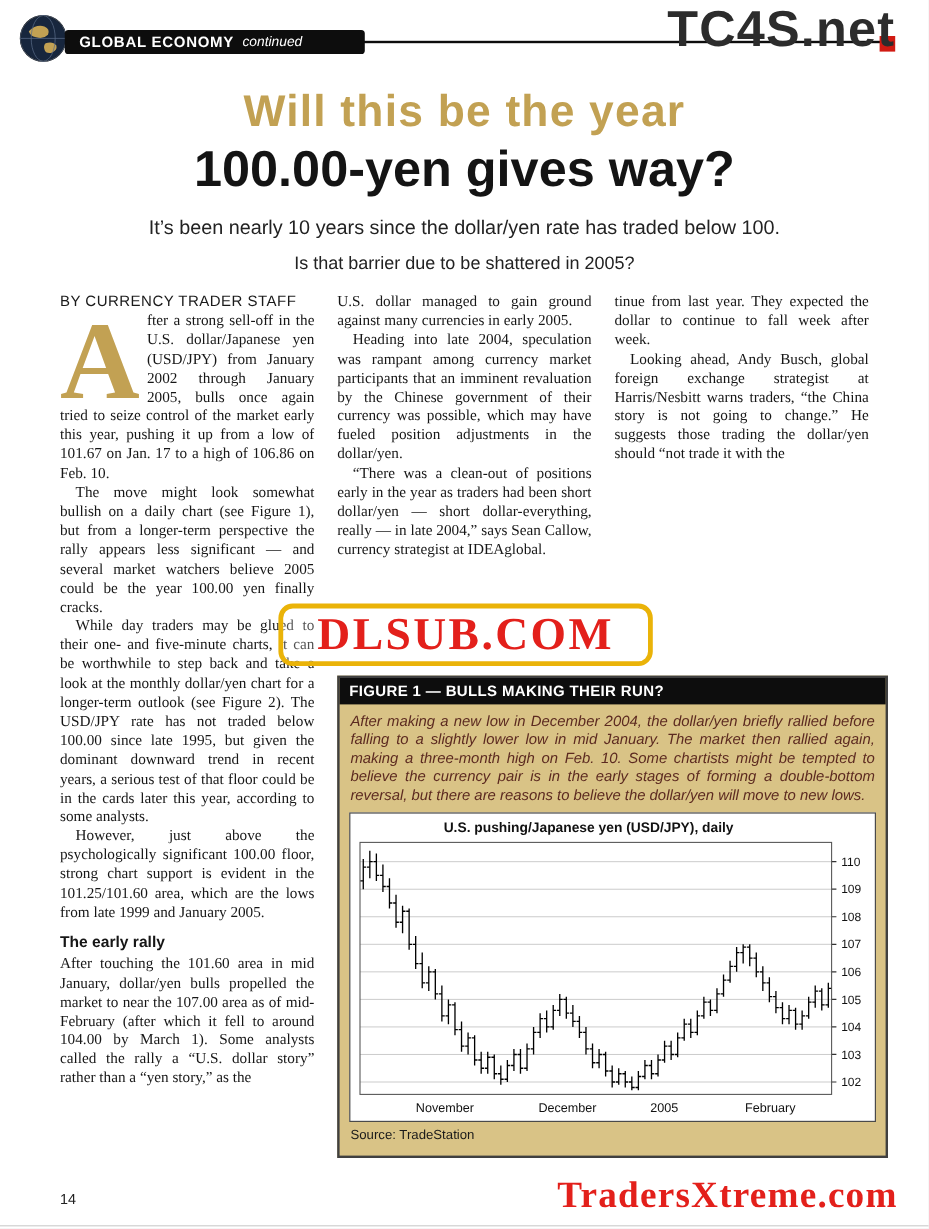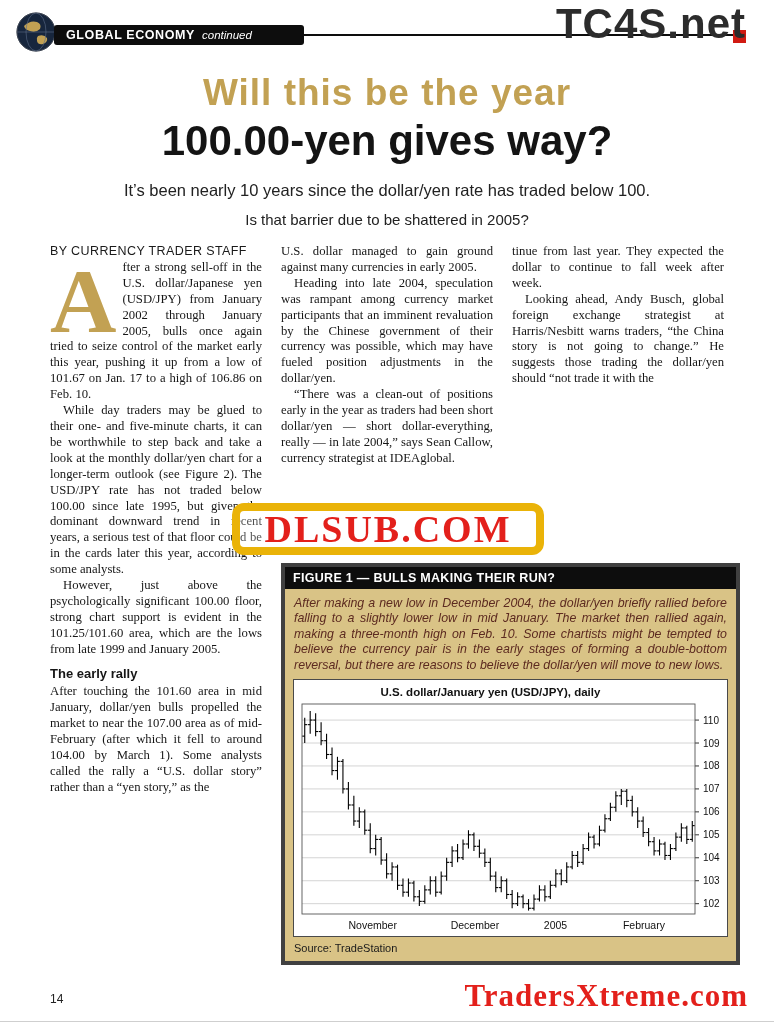--- a/index.html
+++ b/index.html
@@ -52,21 +52,21 @@
     float:left;font-size:92px;line-height:74px;color:#c2a153;
     font-weight:bold;margin:4px 6px 0 0;font-family:"Liberation Serif",serif;
   }
   .subhead{
     font-family:"Liberation Sans",sans-serif;font-weight:bold;font-size:13px;
     margin:8px 0 3px 0 !important;text-align:left;
   }
   
   .figure{
     position:absolute;left:281px;top:563px;width:459px;height:402px;
-    background:#d9c386;border:4px solid #404040;box-sizing:border-box;
+    background:#d9c386;border:2px solid #404040;box-sizing:border-box;
   }
   .fig-header{
     background:#0d0d0d;color:#fff;font-family:"Liberation Sans",sans-serif;
     font-weight:bold;font-size:12.5px;padding:4px 8px;letter-spacing:0.3px;
   }
   .fig-caption{
     font-style:italic;font-size:12.4px;line-height:15.4px;color:#5c2a20;
     padding:7px 9px 6px 9px;text-align:justify;font-family:"Liberation Sans",sans-serif;
   }
   .fig-plot{
@@ -81,21 +81,21 @@
     font-family:"Liberation Sans",sans-serif;font-size:11px;color:#1a1a1a;
     padding:5px 9px;
   }
   
   .wm-outline{
     text-shadow:-2px -2px 0 #fff, 2px -2px 0 #fff, -2px 2px 0 #fff, 2px 2px 0 #fff,
                 -2px 0 0 #fff, 2px 0 0 #fff, 0 -2px 0 #fff, 0 2px 0 #fff;
   }
   .wm-center{
     position:absolute;left:232px;top:503px;width:312px;height:52px;
-    border:8px solid #eab308;border-radius:12px;box-sizing:border-box;
+    border:4px solid #eab308;border-radius:12px;box-sizing:border-box;
     display:flex;align-items:center;justify-content:center;
     font-family:"Liberation Serif",serif;font-weight:bold;font-size:38px;
     color:#e3201b;letter-spacing:2px;background:rgba(255,255,255,0.25);
   }
   .wm-bottom{
     position:absolute;right:26px;bottom:10px;
     font-family:"Liberation Serif",serif;font-weight:bold;font-size:31px;
     color:#e3201b;letter-spacing:1px;
   }
   
@@ -127,20 +127,21 @@
   <div class="title-block">
     <div class="headline1">Will this be the year</div>
     <div class="headline2">100.00-yen gives way?</div>
     <div class="sub1">It’s been nearly 10 years since the dollar/yen rate has traded below 100.</div>
     <div class="sub2">Is that barrier due to be shattered in 2005?</div>
   </div>
 
   <div class="col col1">
     <p class="byline">BY CURRENCY TRADER STAFF</p>
     <p><span class="dropcap">A</span><span>fter a strong sell-off in the U.S. dollar/Japanese yen (USD/JPY) from January 2002 through January 2005, bulls once again tried to seize control of the market early this year, pushing it up from a low of 101.67 on Jan. 17 to a high of 106.86 on Feb. 10.</span></p>
+    <p class="ind">The move might look somewhat bullish on a daily chart (see Figure 1), but from a longer-term perspective the rally appears less significant — and several market watchers believe 2005 could be the year 100.00 yen finally cracks.</p>
     <p class="ind">While day traders may be glued to their one- and five-minute charts, it can be worthwhile to step back and take a look at the monthly dollar/yen chart for a longer-term outlook (see Figure 2). The USD/JPY rate has not traded below 100.00 since late 1995, but given the dominant downward trend in recent years, a serious test of that floor could be in the cards later this year, according to some analysts.</p>
     <p class="ind">However, just above the psychologically significant 100.00 floor, strong chart support is evident in the 101.25/101.60 area, which are the lows from late 1999 and January 2005.</p>
     <p class="subhead">The early rally</p>
     <p>After touching the 101.60 area in mid January, dollar/yen bulls propelled the market to near the 107.00 area as of mid-February (after which it fell to around 104.00 by March 1). Some analysts called the rally a “U.S. dollar story” rather than a “yen story,” as the</p>
   </div>
 
   <div class="col col2">
     <p>U.S. dollar managed to gain ground against many currencies in early 2005.</p>
     <p class="ind">Heading into late 2004, speculation was rampant among currency market participants that an imminent revaluation by the Chinese government of their currency was possible, which may have fueled position adjustments in the dollar/yen.</p>
     <p class="ind">“There was a clean-out of positions early in the year as traders had been short dollar/yen — short dollar-everything, really — in late 2004,” says Sean Callow, currency strategist at IDEAglobal.</p>
@@ -148,21 +149,21 @@
 
   <div class="col col3">
     <p>tinue from last year. They expected the dollar to continue to fall week after week.</p>
     <p class="ind">Looking ahead, Andy Busch, global foreign exchange strategist at Harris/Nesbitt warns traders, “the China story is not going to change.” He suggests those trading the dollar/yen should “not trade it with the</p>
   </div>
 
   <div class="figure">
     <div class="fig-header">FIGURE 1 — BULLS MAKING THEIR RUN?</div>
     <div class="fig-caption">After making a new low in December 2004, the dollar/yen briefly rallied before falling to a slightly lower low in mid January. The market then rallied again, making a three-month high on Feb. 10. Some chartists might be tempted to believe the currency pair is in the early stages of forming a double-bottom reversal, but there are reasons to believe the dollar/yen will move to new lows.</div>
     <div class="fig-plot">
-      <div class="fig-plot-title">U.S. dollar/January yen (USD/JPY), daily</div>
+      <div class="fig-plot-title">U.S. pushing/Japanese yen (USD/JPY), daily</div>
     <svg width="437" height="256">
           <line x1="8" x2="401" y1="223.67213114754094" y2="223.67213114754094" stroke="#c9c9c9" stroke-width="0.8"></line>
           <line x1="401" x2="405" y1="223.67213114754094" y2="223.67213114754094" stroke="#333" stroke-width="1"></line>
           <text x="409" y="227.17213114754094" font-size="10" fill="#111" font-family="Liberation Sans, sans-serif">102</text>
           <line x1="8" x2="401" y1="200.7213114754098" y2="200.7213114754098" stroke="#c9c9c9" stroke-width="0.8"></line>
           <line x1="401" x2="405" y1="200.7213114754098" y2="200.7213114754098" stroke="#333" stroke-width="1"></line>
           <text x="409" y="204.2213114754098" font-size="10" fill="#111" font-family="Liberation Sans, sans-serif">103</text>
           <line x1="8" x2="401" y1="177.77049180327867" y2="177.77049180327867" stroke="#c9c9c9" stroke-width="0.8"></line>
           <line x1="401" x2="405" y1="177.77049180327867" y2="177.77049180327867" stroke="#333" stroke-width="1"></line>
           <text x="409" y="181.27049180327867" font-size="10" fill="#111" font-family="Liberation Sans, sans-serif">104</text>

